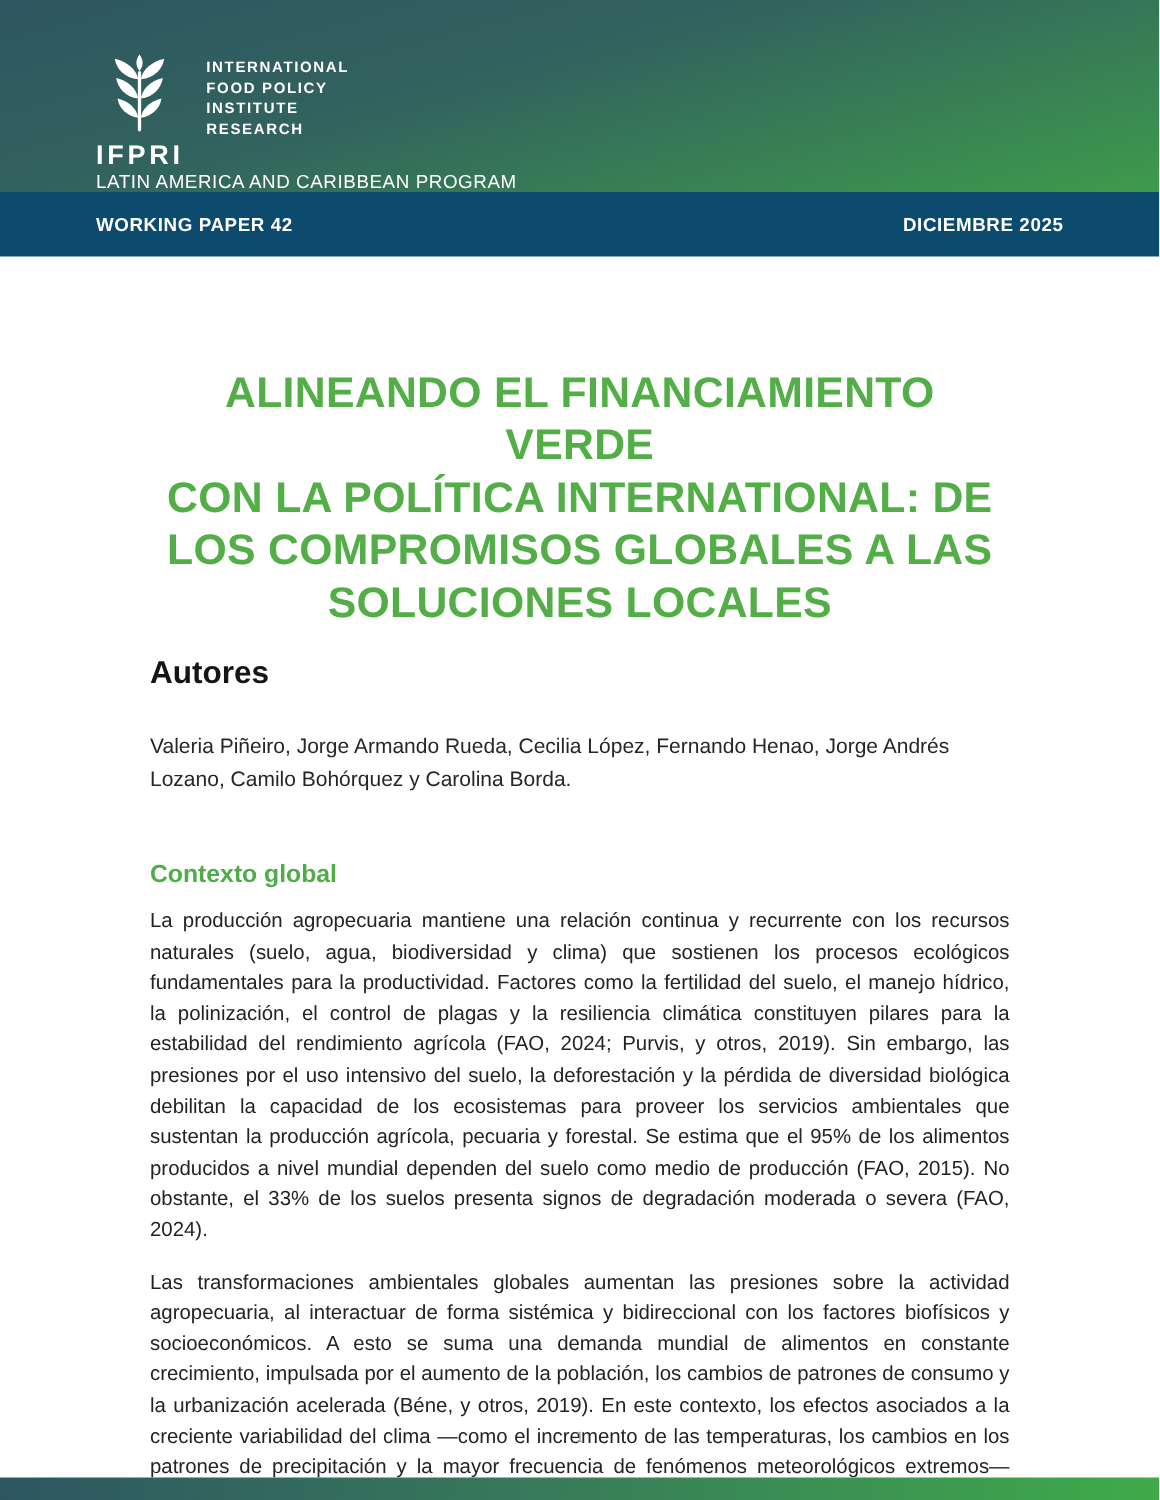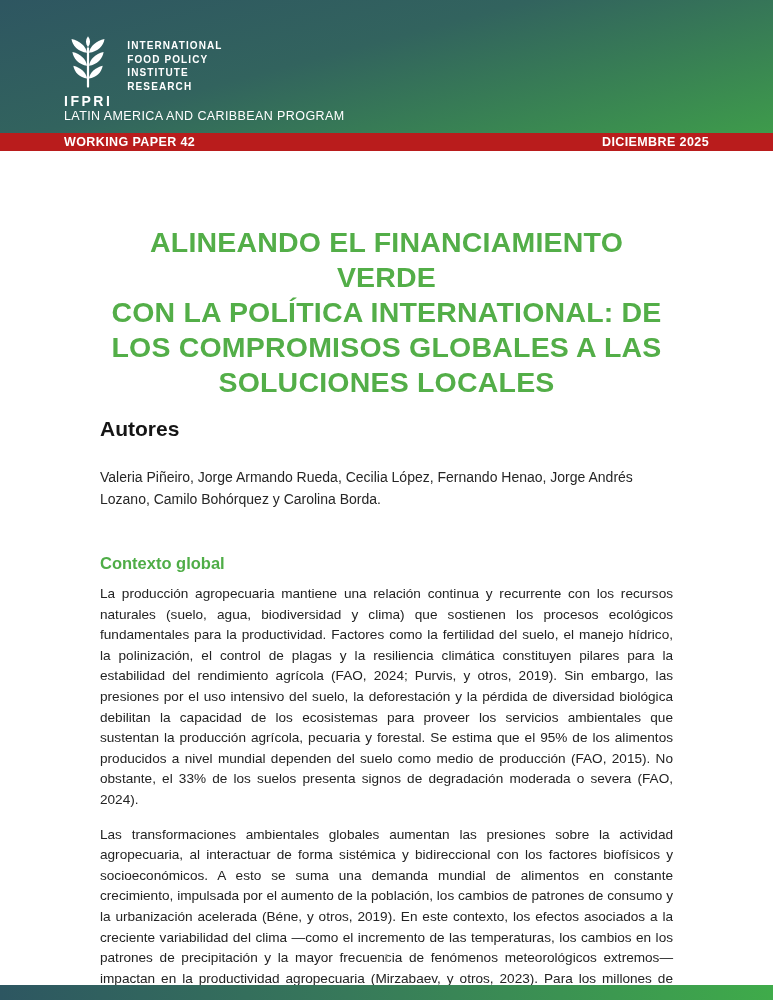--- a/index.html
+++ b/index.html
@@ -27,44 +27,44 @@
     display: flex;
     flex-direction: column;
     box-sizing: border-box;
   }
   .logo { display: flex; align-items: flex-start; gap: 15px; }
   .logo-col { display: flex; flex-direction: column; align-items: center; }
   .plant-icon { width: 44px; height: 52px; display: block; }
   .acronym {
     color: #ffffff;
     font-weight: bold;
-    font-size: 14px;
+    font-size: 18px;
     letter-spacing: 2.5px;
     margin-top: 5px;
   }
   .org-name { padding-top: 3px; }
   .org-line {
     color: #ffffff;
     font-size: 10px;
     font-weight: bold;
     letter-spacing: 1.1px;
     line-height: 13.5px;
   }
   .program {
     margin-top: auto;
-    padding-bottom: 10px;
+    padding-bottom: 0;
     color: #ffffff;
     font-size: 12.5px;
     letter-spacing: 0.4px;
   }
 
   
   .paper-bar {
-    height: 18px;
-    background: #b91c1c;
+    height: 43px;
+    background: #0c4a6e;
     display: flex;
     align-items: center;
     justify-content: space-between;
     padding: 0 64px;
     flex: none;
   }
   .bar-text {
     color: #ffffff;
     font-size: 12.5px;
     font-weight: bold;

